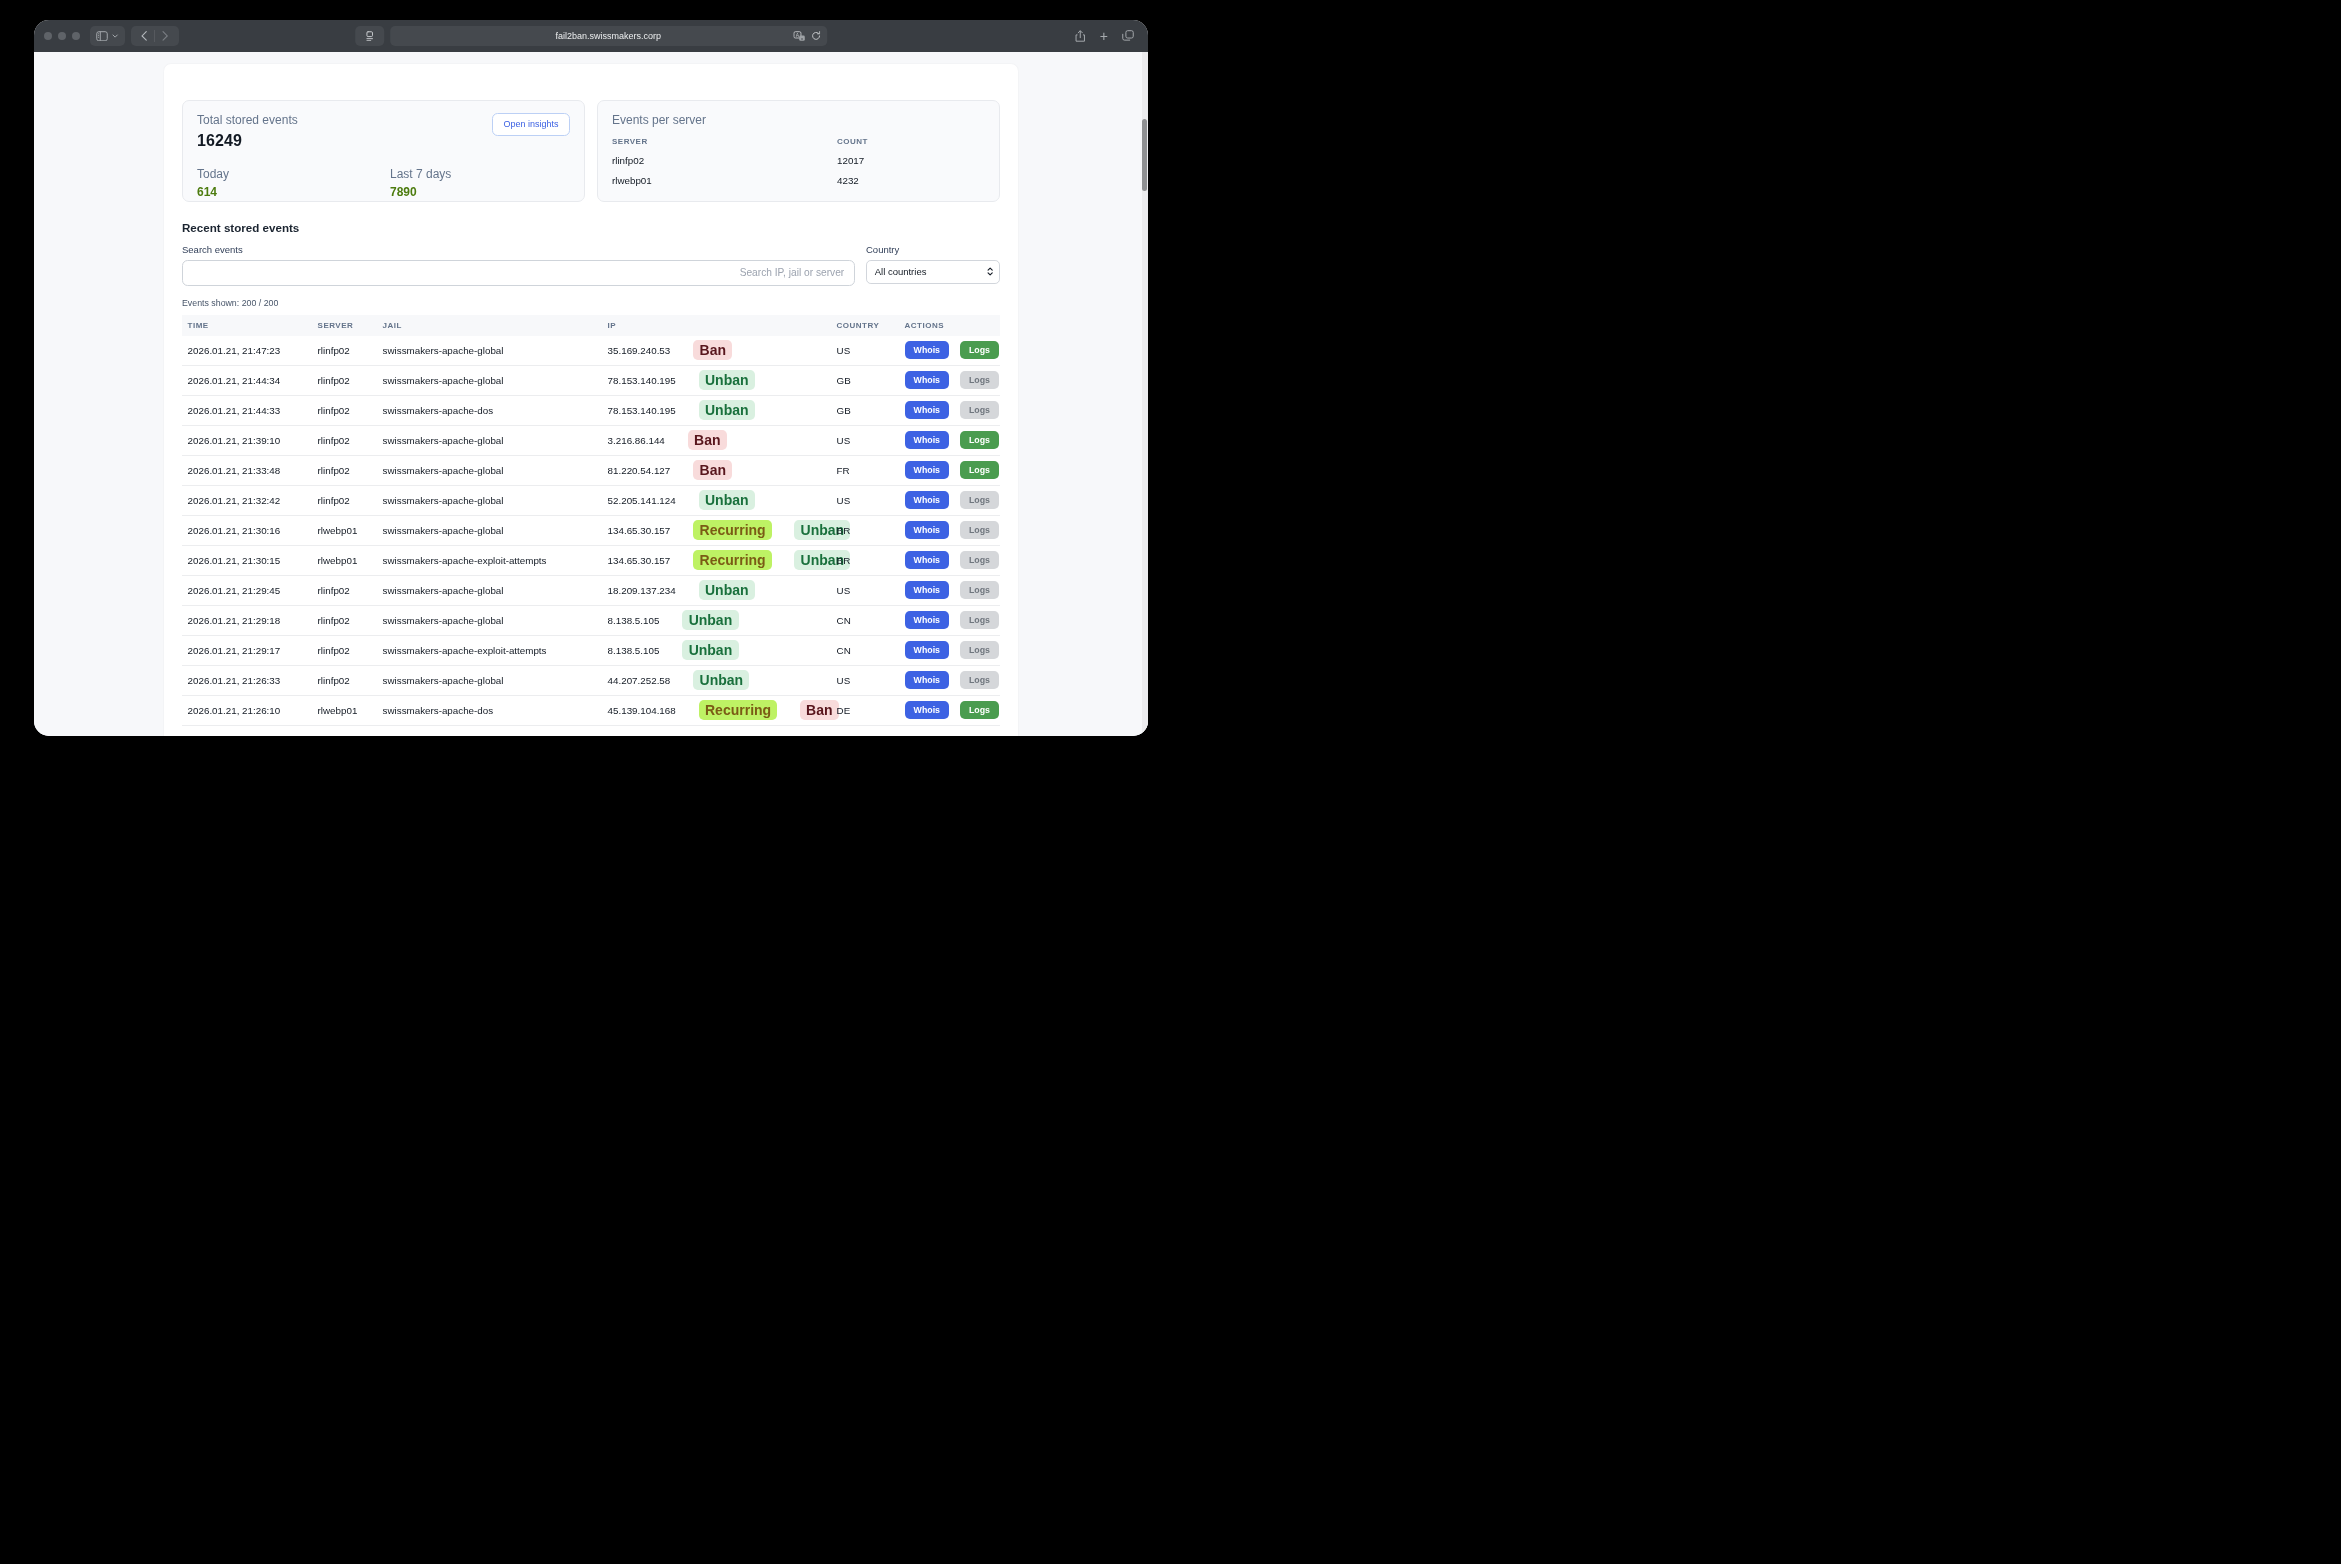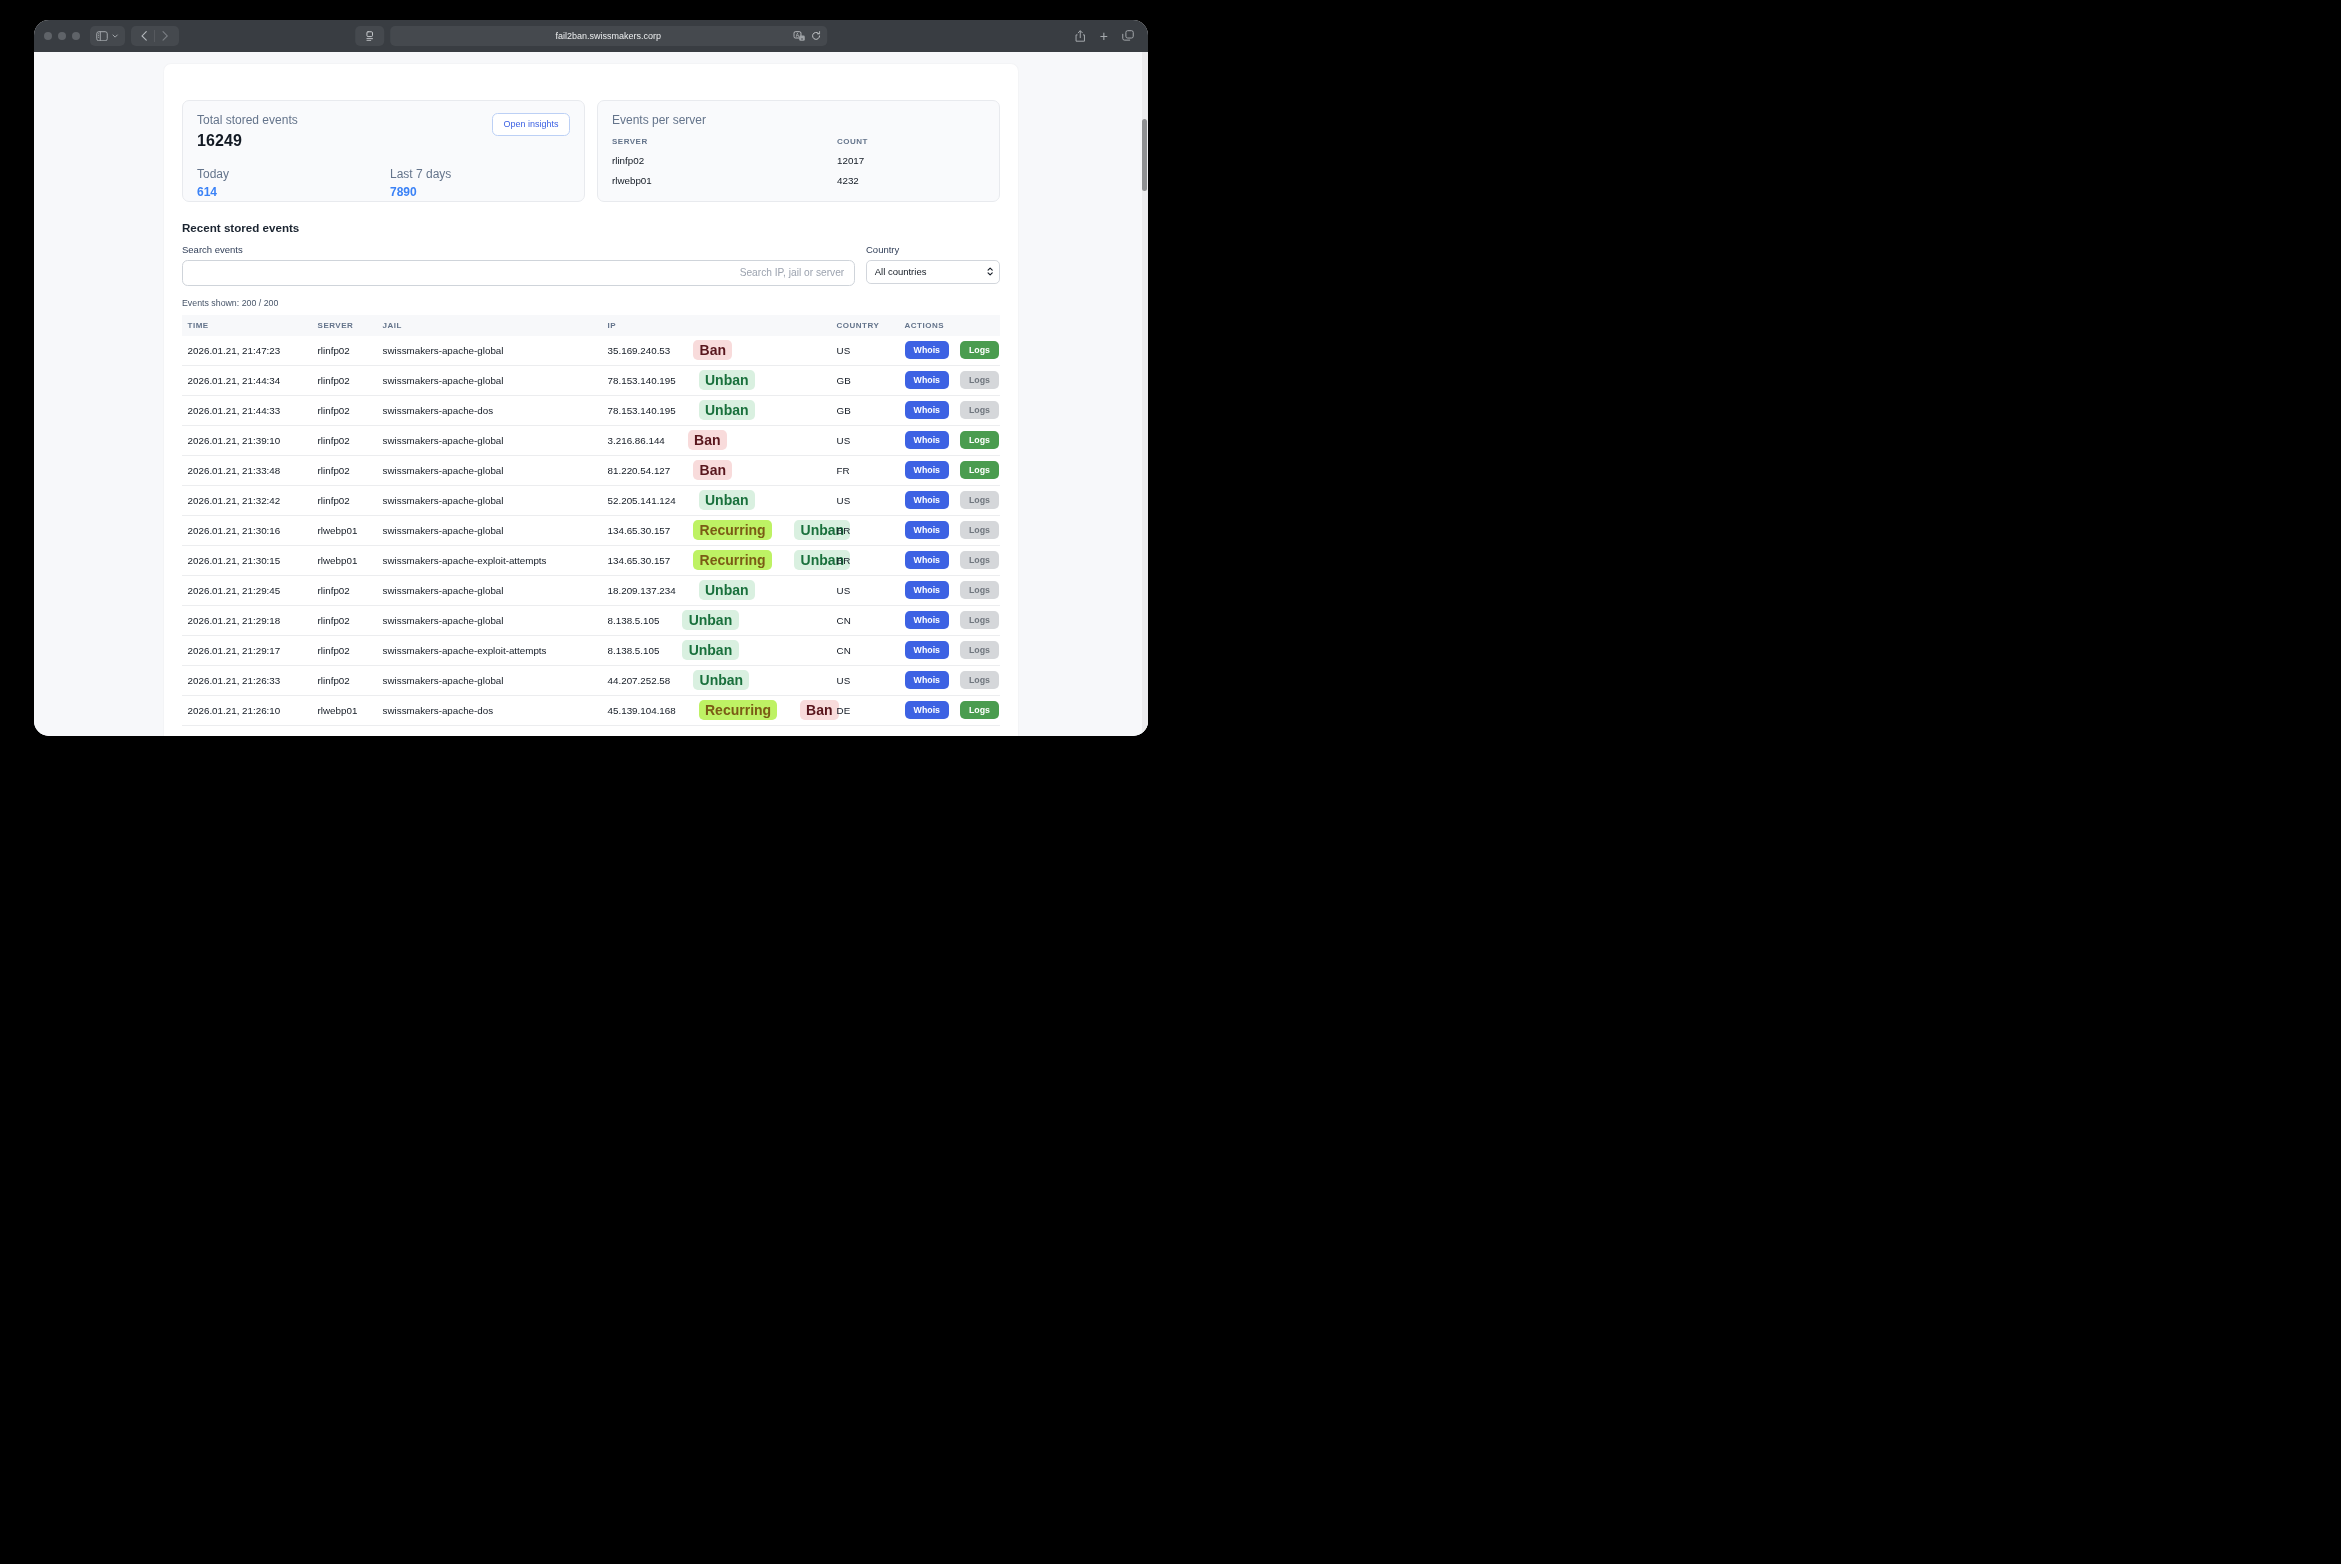--- a/index.html
+++ b/index.html
@@ -46,21 +46,21 @@
   .cards{display:flex;gap:12px;margin-top:17.5px;}
   .card{flex:1;background:#f9fafc;border:0.7px solid #e8eaee;border-radius:7px;height:102px;
         padding:12px 14px;box-sizing:border-box;}
   .card-top{display:flex;justify-content:space-between;align-items:flex-start;}
   .stat-label{font-size:12px;color:#64748b;}
   .stat-big{font-size:16px;font-weight:700;color:#131a24;margin-top:4.9px;letter-spacing:0.1px;}
   .btn-outline{background:#fff;border:0.7px solid #bcd0f5;color:#3d62e3;font-size:9px;font-weight:500;
                border-radius:5.6px;padding:5.6px 10.5px;cursor:pointer;font-family:inherit;}
   .stat-row{display:flex;margin-top:17px;}
   .stat-col1{width:193px;}
-  .stat-mid{font-size:12px;font-weight:700;color:#3b82f6;margin-top:4.2px;}
+  .stat-mid{font-size:12px;font-weight:700;color:#4d7c0f;margin-top:4.2px;}
 
   .mini-head{display:grid;grid-template-columns:225px auto;margin-top:9.8px;}
   .mini-row{display:grid;grid-template-columns:225px auto;margin-top:9px;}
   .mini-th{font-size:8px;font-weight:700;letter-spacing:.06em;color:#64748b;}
   .mini-td{font-size:9.8px;color:#131a24;}
 
   
   .section-title{font-size:11.6px;font-weight:700;color:#1b2430;margin-top:19.6px;}
   .filters{display:flex;justify-content:space-between;margin-top:10px;}
   .f-label{font-size:9.5px;color:#33415a;font-weight:500;margin-bottom:4.2px;}

